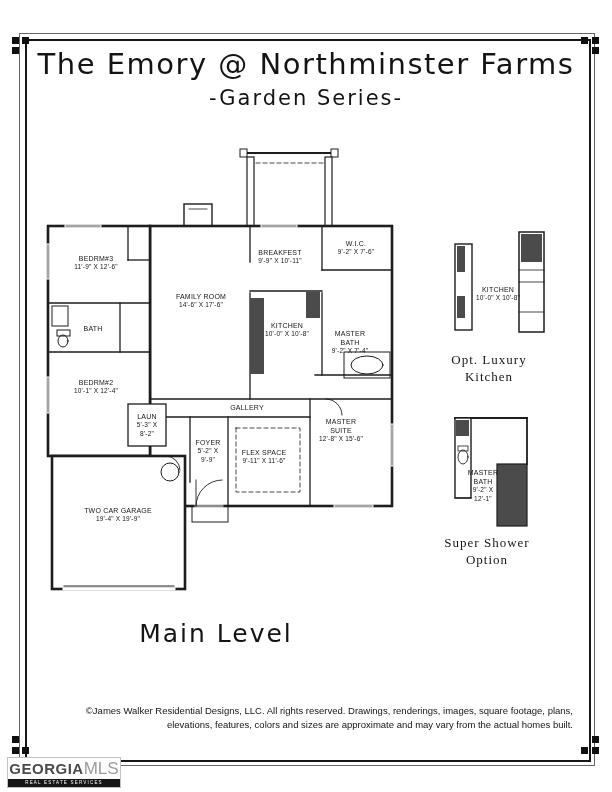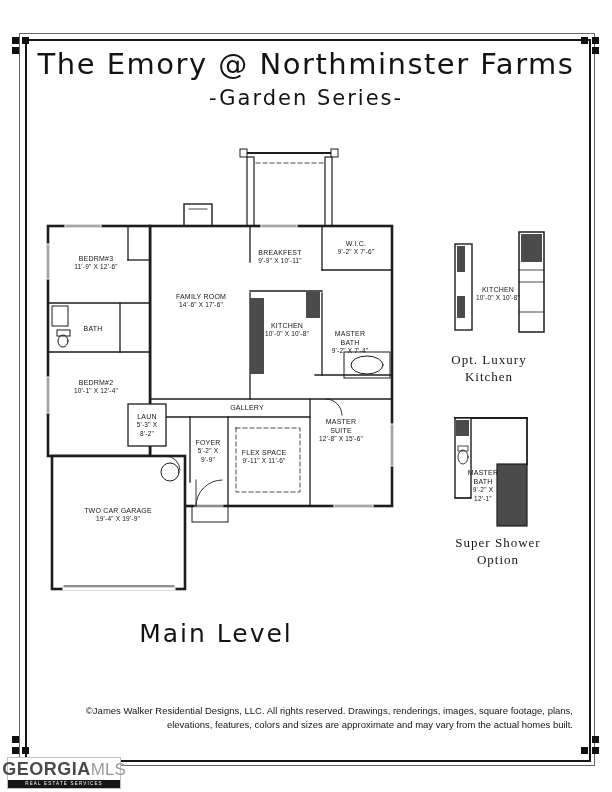--- a/index.html
+++ b/index.html
@@ -18,21 +18,21 @@
   .plan-svg{position:absolute;left:0;top:0}
   .room-label{position:absolute;transform:translate(-50%,-50%);text-align:center;color:#141414;line-height:1.3;letter-spacing:.2px;z-index:2}
   .room-name{font-size:7px}
   .room-dims{font-size:6.5px;white-space:nowrap}
   .wrapdims .room-dims{white-space:normal}
   .caption{position:absolute;transform:translate(-50%,-50%);text-align:center;color:#161616;font-size:13px;letter-spacing:1px;line-height:1.3;white-space:nowrap;font-family:Liberation Serif, serif}
   .level-label{position:absolute;transform:translate(-50%,-50%);font-size:25px;letter-spacing:2px;color:#141414;white-space:nowrap;font-family:"DejaVu Sans",sans-serif}
   .footer-note{position:absolute;left:50%;transform:translateX(-50%);top:704px;width:534px;text-align:right;font-size:9.5px;line-height:1.5;color:#141414}
   .mls-logo{position:absolute;left:7px;top:757px;width:112px;background:#ffffff;border:1px solid #c2c2c2;z-index:6}
   .mls-row{display:flex;align-items:baseline;justify-content:center;padding:1px 4px 0}
-  .mls-georgia{font-size:18px;font-weight:bold;color:#4a4a4a;letter-spacing:.5px}
+  .mls-georgia{font-size:15px;font-weight:bold;color:#4a4a4a;letter-spacing:.5px}
   .mls-mls{font-size:17px;font-weight:normal;color:#9c9c9c}
   .mls-tag{display:block;background:#161616;color:#ffffff;font-size:4.5px;letter-spacing:1.2px;text-align:center;padding:1px 0 2px}
 </style>
 </head>
 <body>
 
 <div class="page">
 
   <div class="border-outer"></div>
   <div class="border-inner"></div>
@@ -219,21 +219,21 @@
   </div>
   <div class="room-label wrapdims" style="left:483px;top:486px;width:40px">
     <div class="room-name">MASTER BATH</div>
     <div class="room-dims">9'-2" X 12'-1"</div>
   </div>
 
   <div class="caption" style="left:489px;top:369px">
     <div>Opt. Luxury</div>
     <div>Kitchen</div>
   </div>
-  <div class="caption" style="left:498px;top:552px">
+  <div class="caption" style="left:487px;top:552px">
     <div>Super Shower</div>
     <div>Option</div>
   </div>
 
   <div class="level-label" style="left:216px;top:633px">Main Level</div>
 
   <div class="footer-note">©James Walker Residential Designs, LLC. All rights reserved. Drawings, renderings, images, square footage, plans, elevations, features, colors and sizes are approximate and may vary from the actual homes built.</div>
 
   <div class="mls-logo">
     <div class="mls-row">

